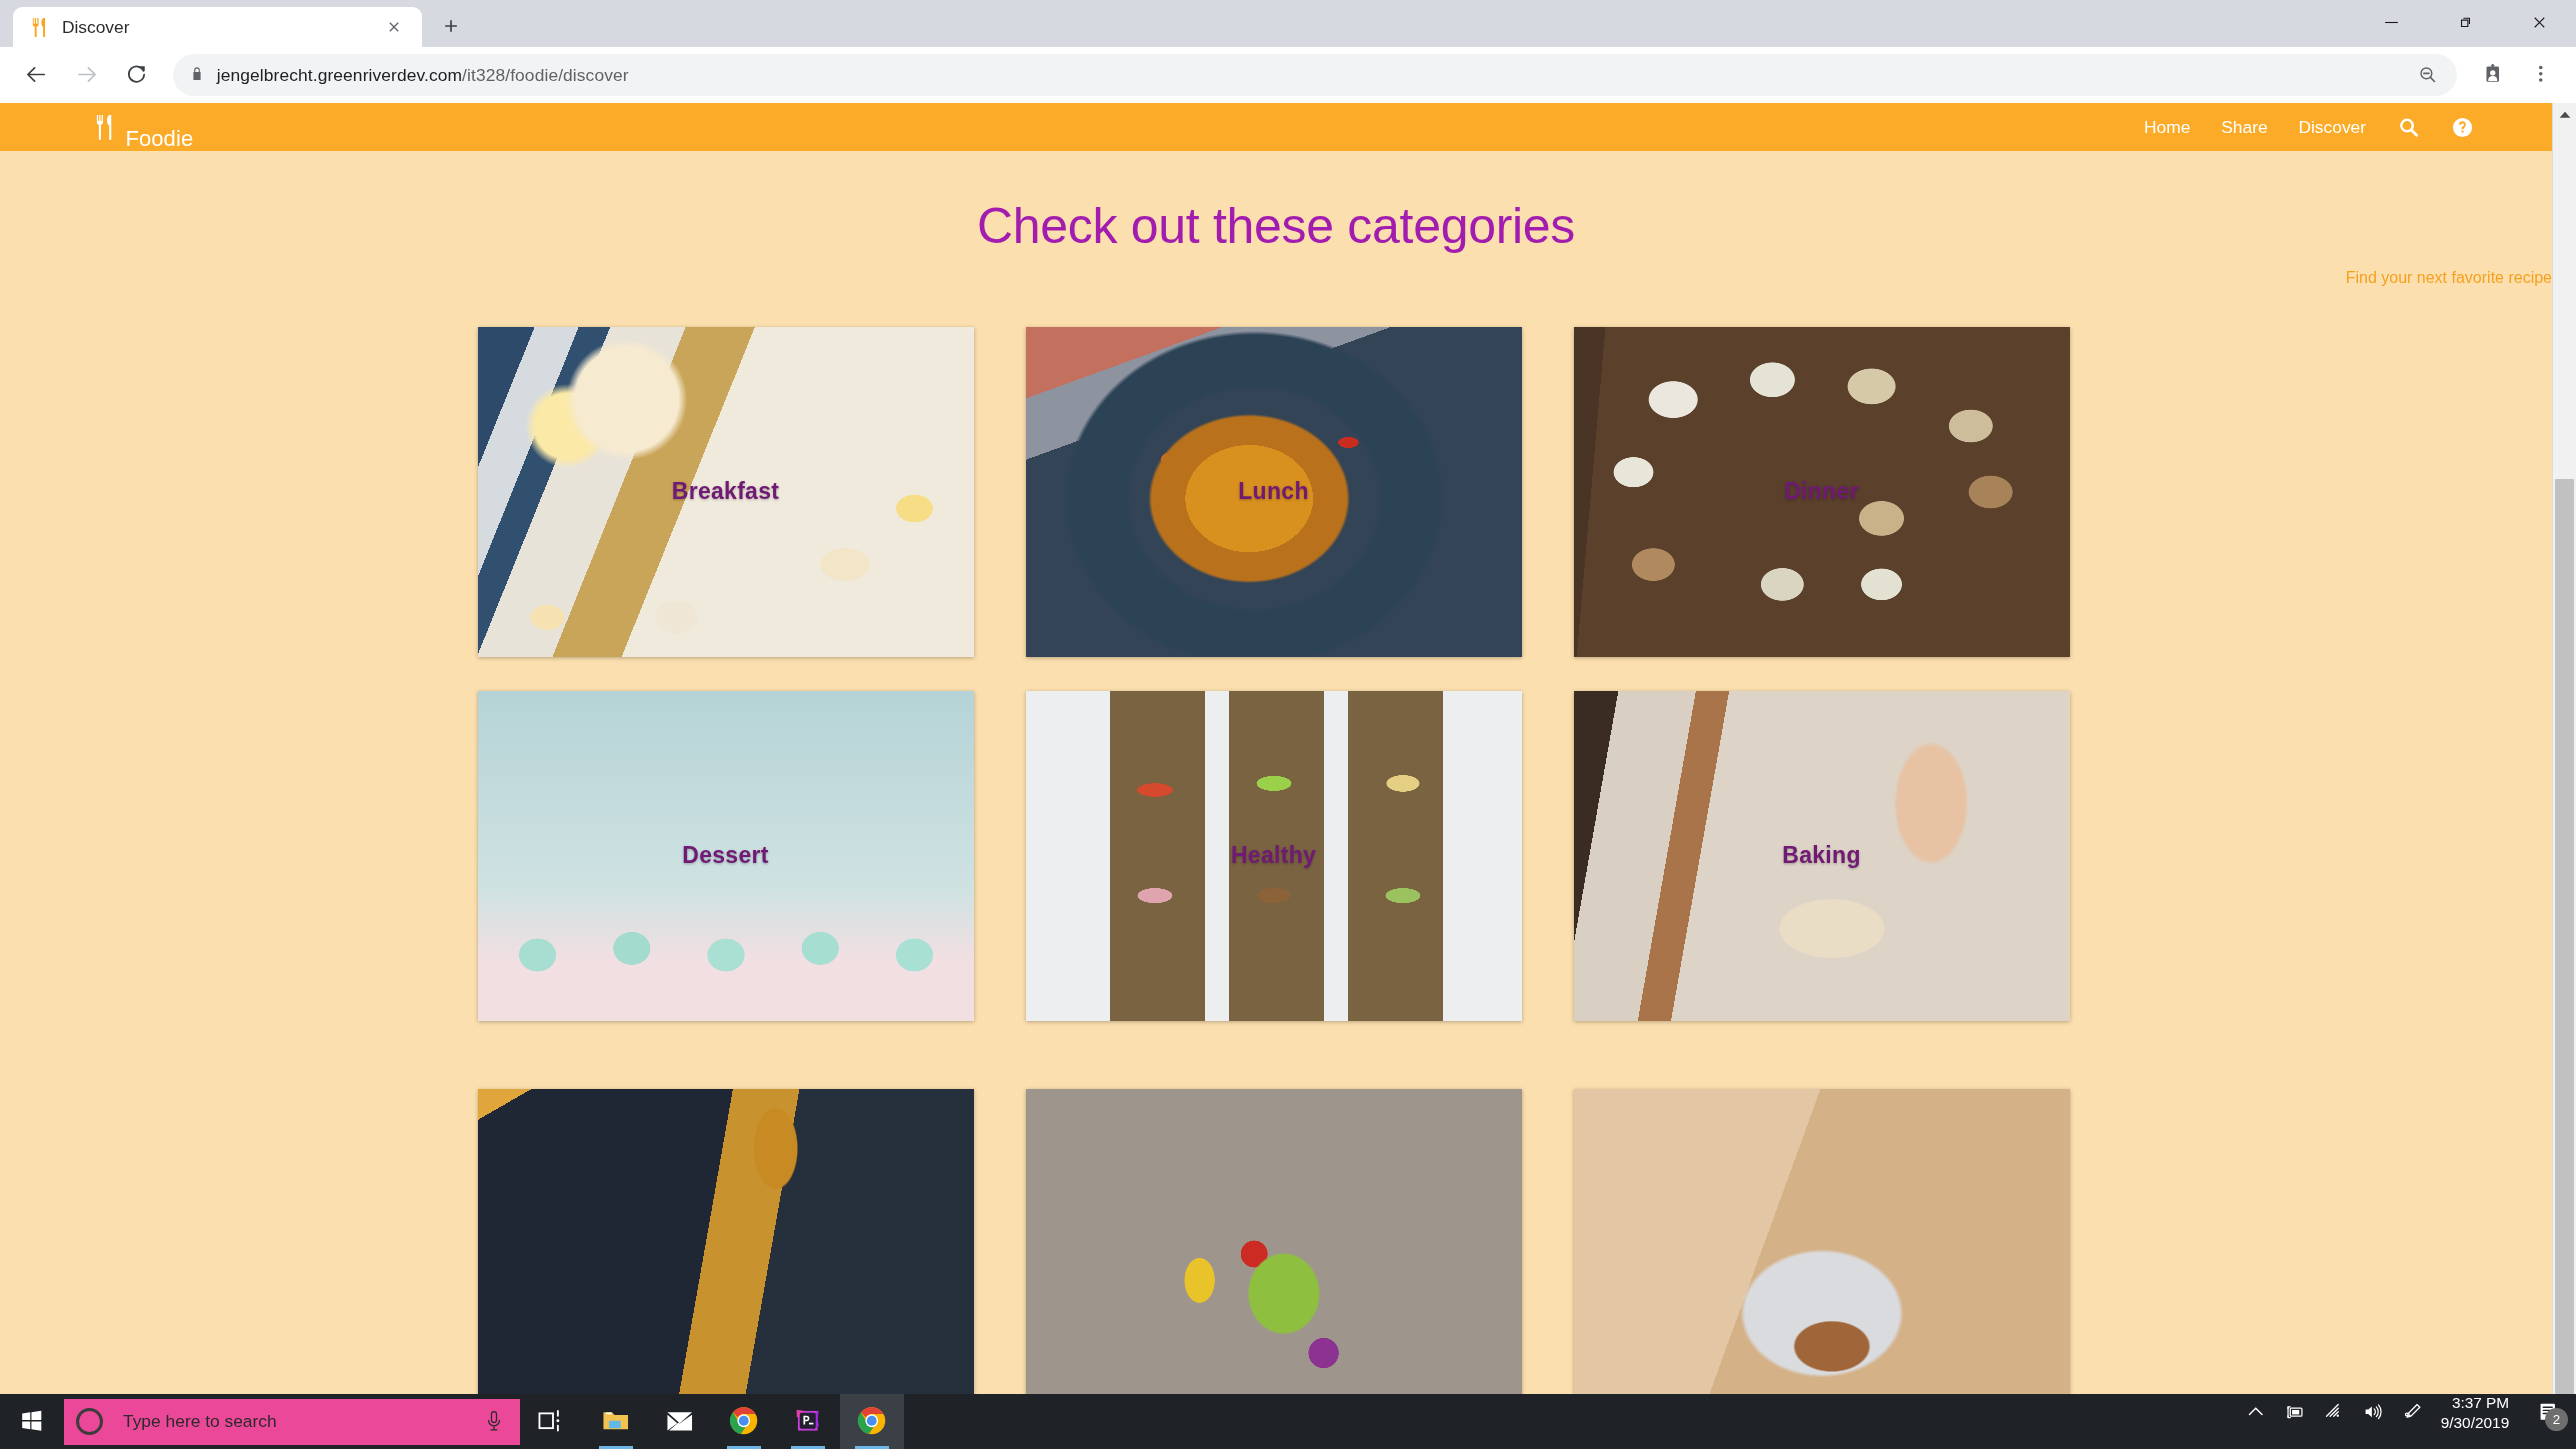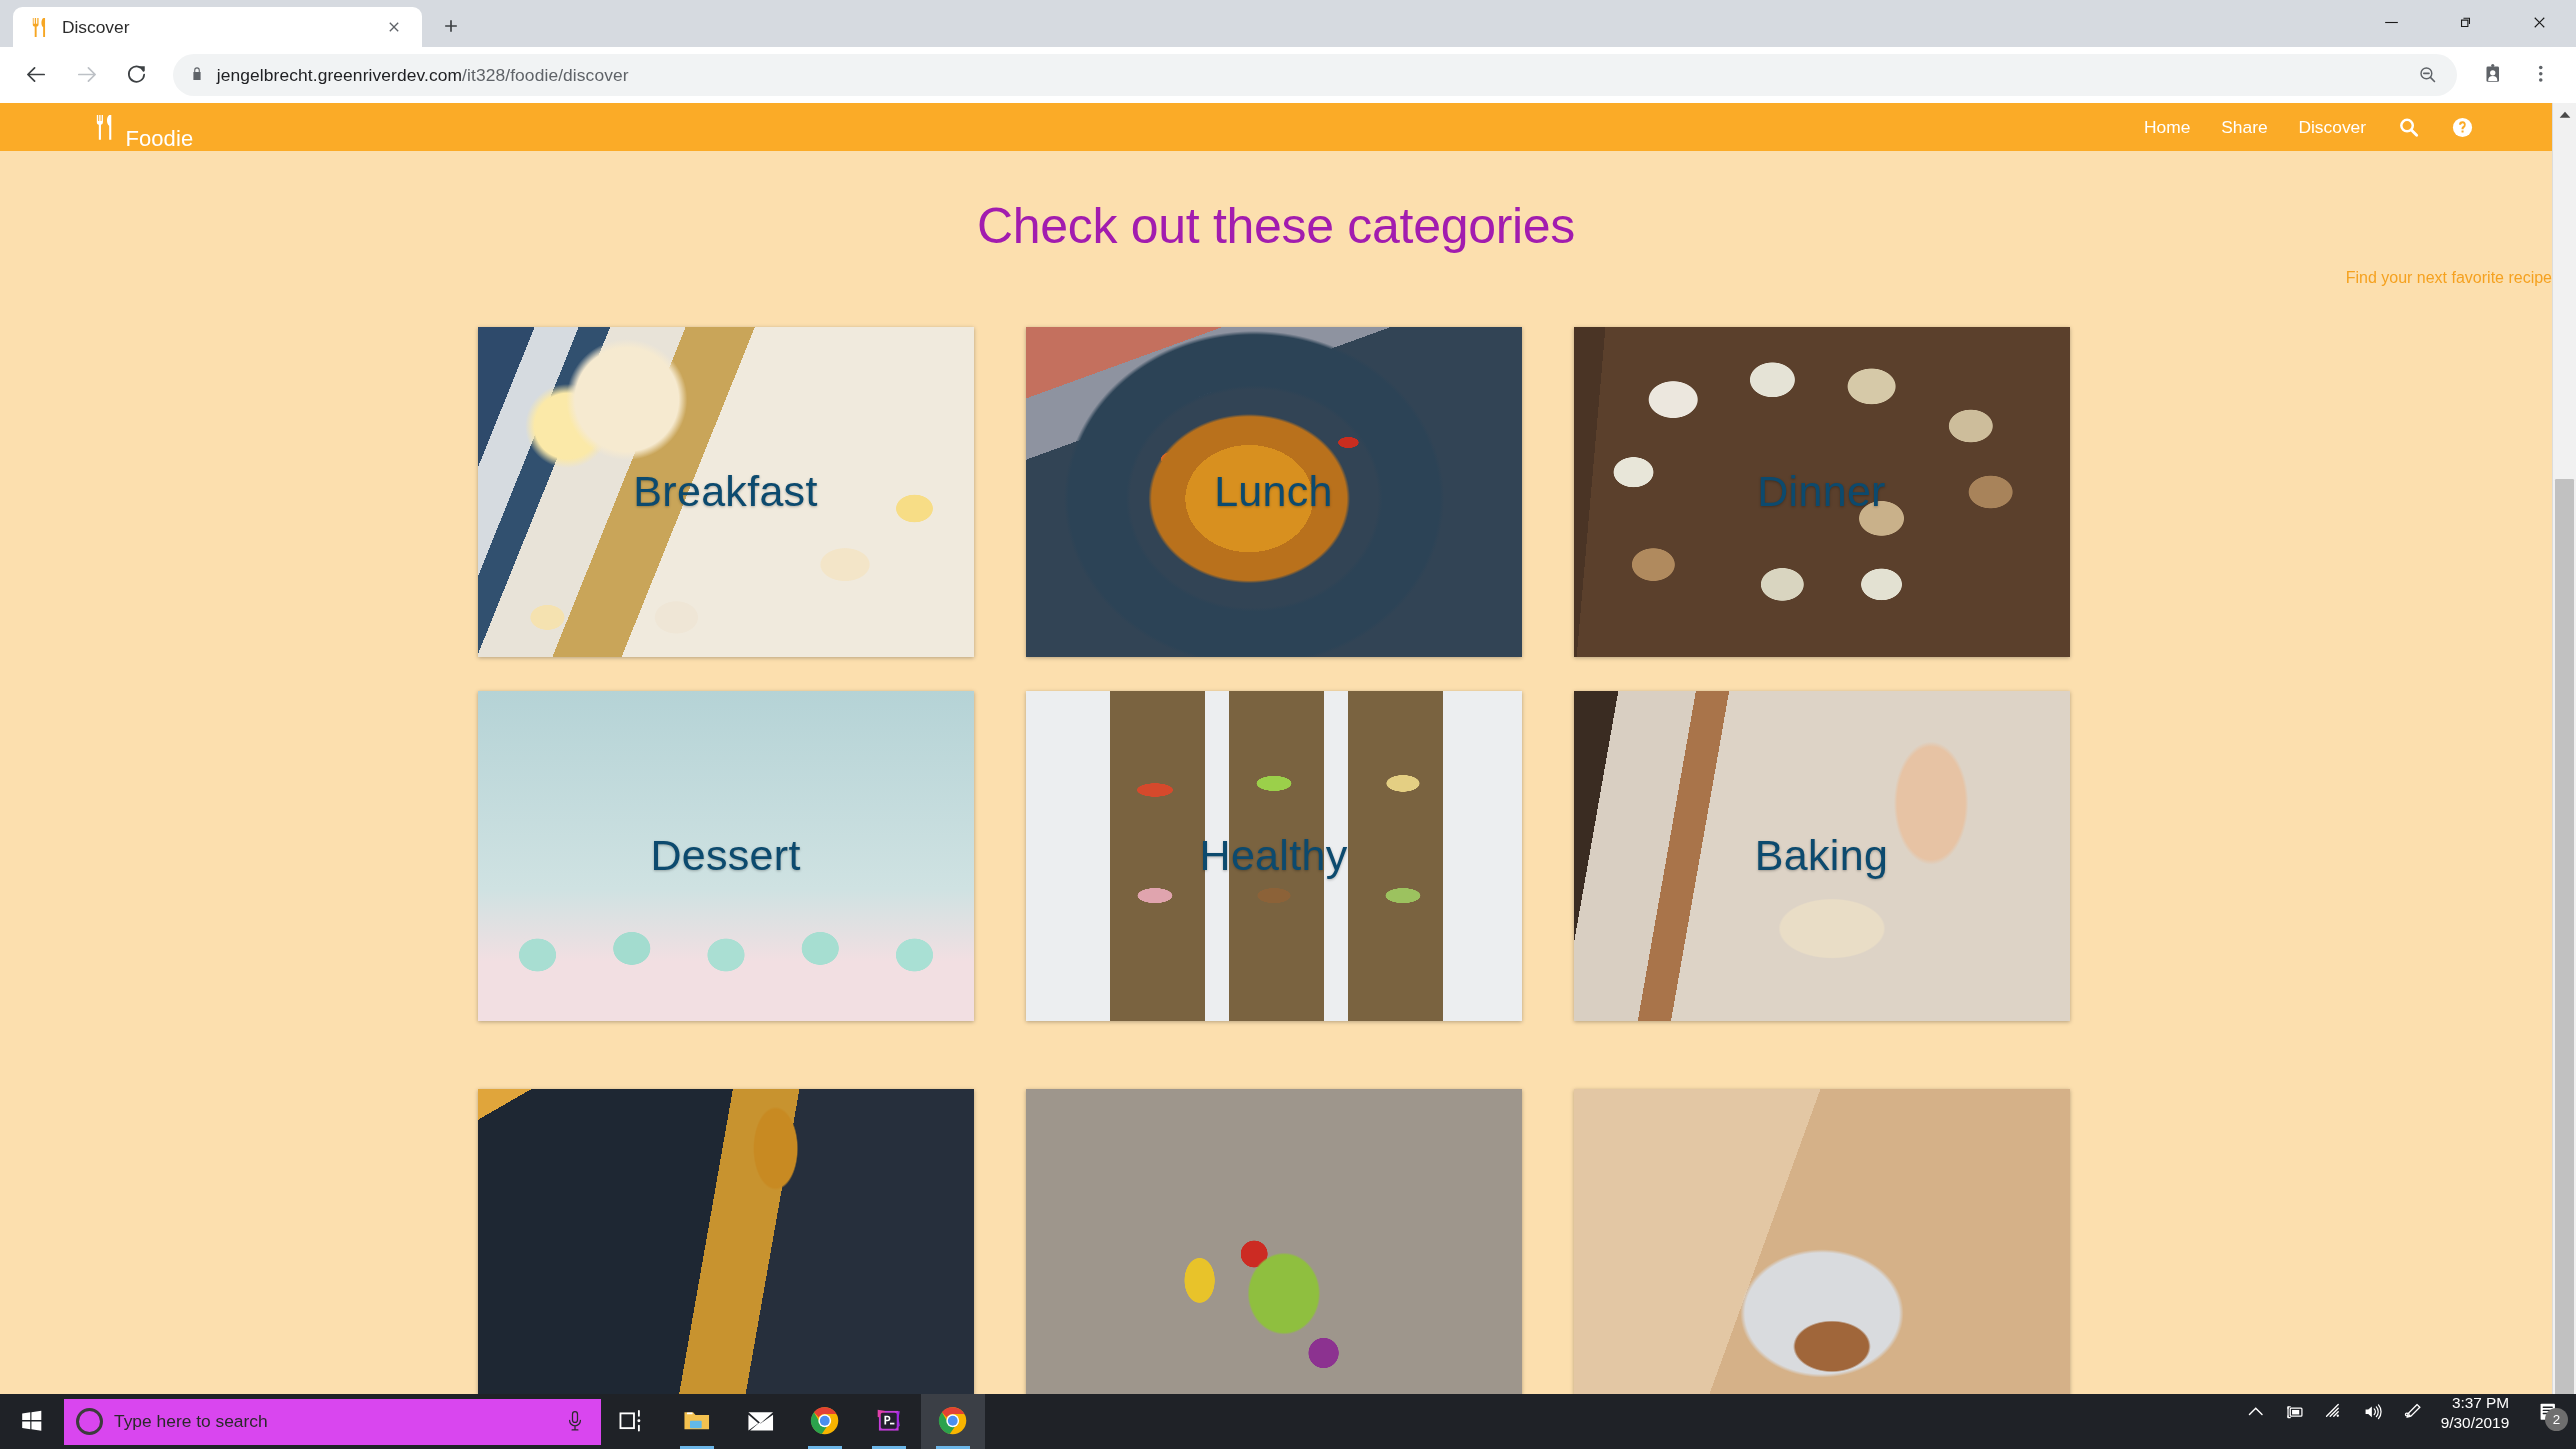--- a/index.html
+++ b/index.html
@@ -102,21 +102,21 @@
     margin:40px auto 0; width:1597px; display:grid;
     grid-template-columns:repeat(3,496px); gap:34px 52px;
   }
   .card {
     height:330px; position:relative; overflow:hidden;
     box-shadow:0 1.3px 4px rgba(0,0,0,.28);
   }
   .card-img { position:absolute; inset:0; }
   .card-label {
     position:absolute; inset:0; display:flex; align-items:center;
-    justify-content:center; color:#0c4a6e; font-size:43px; font-weight:400;
+    justify-content:center; color:#701a75; font-size:23px; font-weight:700;
     text-shadow:0 0.7px 2.7px rgba(0,0,0,.28); letter-spacing:0.3px;
   }
 
   
   .ph-breakfast{
     background:
       radial-gradient(ellipse 60px 40px at 74% 72%, #f3e5c8 40%, transparent 42%),
       radial-gradient(ellipse 40px 30px at 88% 55%, #f7dd86 45%, transparent 47%),
       radial-gradient(ellipse 37px 27px at 14% 88%, #f5e2b0 45%, transparent 47%),
       radial-gradient(ellipse 47px 35px at 40% 88%, #efe6d6 45%, transparent 47%),
@@ -221,22 +221,22 @@
   }
 
   
   .taskbar {
     position:absolute; left:0; right:0; bottom:0; height:55px;
     background:#1f2227; display:flex; align-items:center; z-index:50;
   }
   .start { width:64px; height:55px; display:flex; align-items:center; justify-content:center; }
   .start svg { width:25.5px; height:25.5px; }
   .tb-search {
-    width:537px; height:46px; background:#d946ef; display:flex;
-    align-items:center; padding:0 16px 0 12px; gap:11px;
+    width:456px; height:46px; background:#ec4899; display:flex;
+    align-items:center; padding:0 16px 0 12px; gap:20px;
   }
   .cortana { width:27px; height:27px; border-radius:50%;
              border:3.4px solid #3c3c3c; flex:0 0 27px; }
   .tb-search-text { font-size:17.4px; color:#2a2a2a; flex:1; }
   .mic { width:20px; height:24px; flex:0 0 20px; }
   .tb-apps { display:flex; align-items:center; height:55px; }
   .tb-app {
     width:64px; height:55px; display:flex; align-items:center;
     justify-content:center; position:relative;
   }

